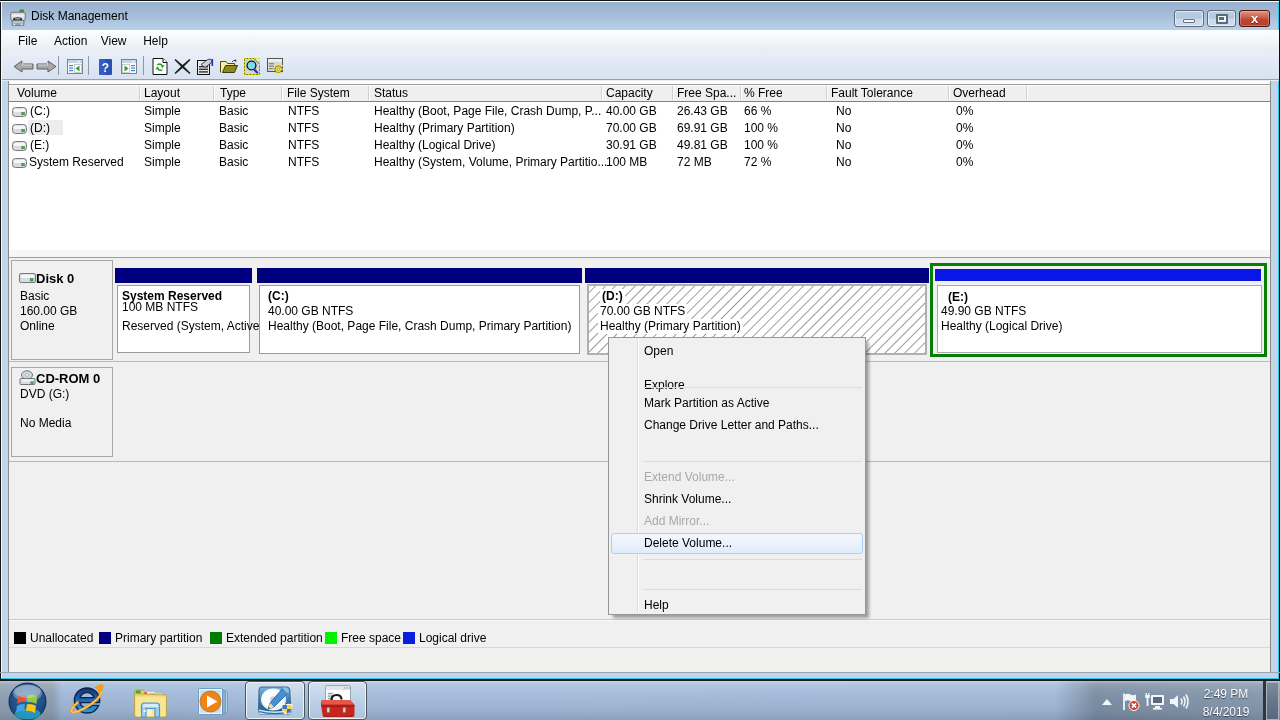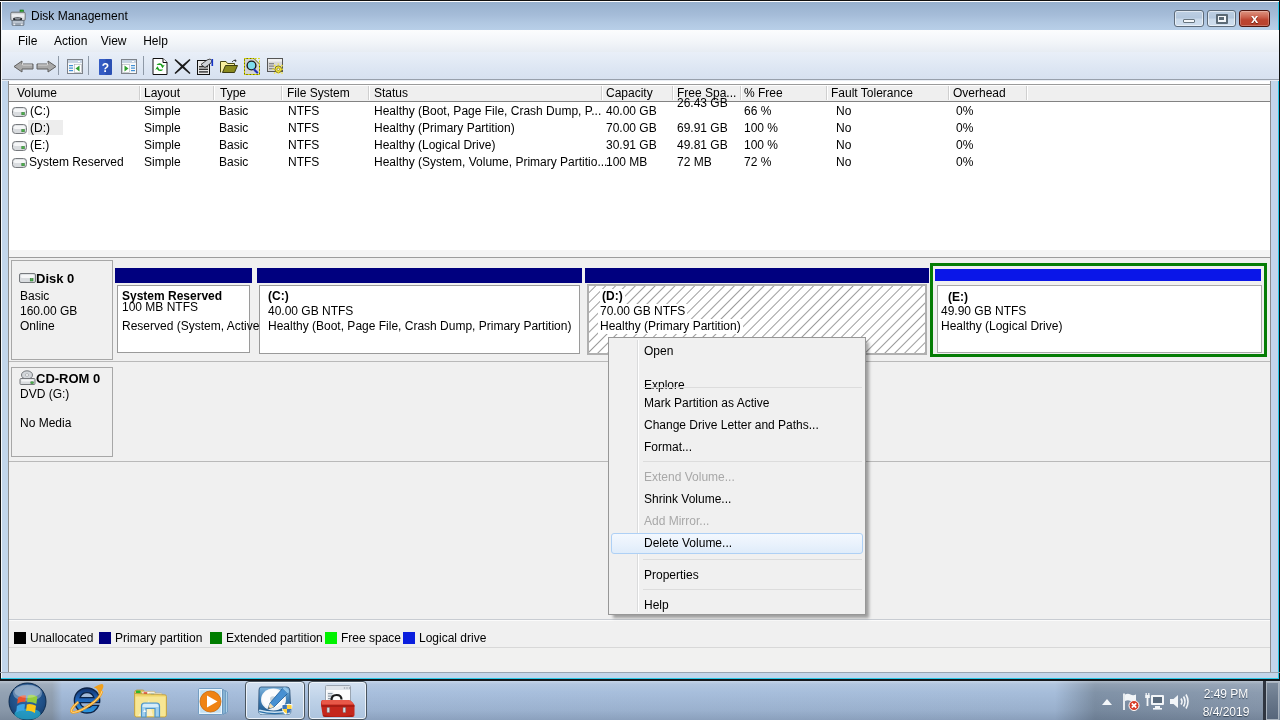--- a/index.html
+++ b/index.html
@@ -208,21 +208,21 @@
       <rect x="1.8" y="2.8" width="11.4" height="3.2" rx="1.6" fill="#f5f6f7"></rect>
       <rect x="9.8" y="6.4" width="2.6" height="2.4" fill="#49b649" stroke="#2a6e2a" stroke-width=".5"></rect>
     </svg>
 
   <div class="cell" style="left:30px;top:103px">(C:)</div>
   <div class="cell" style="left:144px;top:103px">Simple</div>
   <div class="cell" style="left:219px;top:103px">Basic</div>
   <div class="cell" style="left:288px;top:103px">NTFS</div>
   <div class="cell" style="left:374px;top:103px">Healthy (Boot, Page File, Crash Dump, P...</div>
   <div class="cell" style="left:606px;top:103px">40.00 GB</div>
-  <div class="cell" style="left:677px;top:95px">26.43 GB</div>
+  <div class="cell" style="left:677px;top:103px">26.43 GB</div>
   <div class="cell" style="left:744px;top:103px">66 %</div>
   <div class="cell" style="left:836px;top:103px">No</div>
   <div class="cell" style="left:956px;top:103px">0%</div>
 
   <div class="cell" style="left:30px;top:120px">(D:)</div>
   <div class="cell" style="left:144px;top:120px">Simple</div>
   <div class="cell" style="left:219px;top:120px">Basic</div>
   <div class="cell" style="left:288px;top:120px">NTFS</div>
   <div class="cell" style="left:374px;top:120px">Healthy (Primary Partition)</div>
   <div class="cell" style="left:606px;top:120px">70.00 GB</div>
@@ -341,29 +341,27 @@
 <div class="abs" style="left:9px;top:648px;width:1261px;height:24px;background:#f1f1f0"></div>
 
 <div id="ctxmenu" class="abs" style="left:608px;top:337px;width:258px;height:278px;background:#f0f0f0;border:1px solid #979797;box-shadow:4px 4px 3px -1px rgba(0,0,0,0.35)">
   <div class="abs" style="left:28px;top:2px;width:1px;height:272px;background:#dadbdc"></div>
   <div class="abs" style="left:29px;top:2px;width:1px;height:272px;background:#ffffff"></div>
   <div class="mi" style="left:0;top:2px">Open</div>
   <div class="mi" style="left:0;top:36px">Explore</div>
   <div class="msep" style="top:49px"></div>
   <div class="mi" style="left:0;top:76px">Change Drive Letter and Paths...</div>
   <div class="mi" style="left:0;top:54px">Mark Partition as Active</div>
-  <div class="mi" style="left:0;top:98px">Format...</div>
   <div class="msep" style="top:123px"></div>
   <div class="mi" style="left:0;top:128px;color:#a8a8a8">Extend Volume...</div>
   <div class="mi" style="left:0;top:150px">Shrink Volume...</div>
   <div class="mi" style="left:0;top:172px;color:#a8a8a8">Add Mirror...</div>
   <div class="abs" style="left:2px;top:195px;width:252px;height:21px;border:1px solid #aed0f5;border-radius:3px;background:linear-gradient(180deg,#f3f8fe 0%,#eaf2fc 50%,#dfecfa 100%)"></div>
   <div class="mi" style="left:0;top:194px">Delete Volume...</div>
   <div class="msep" style="top:221px"></div>
-  <div class="mi" style="left:0;top:226px">Properties</div>
   <div class="msep" style="top:251px"></div>
   <div class="mi" style="left:0;top:256px">Help</div>
 </div>
 
 <div id="taskbar" class="abs" style="left:0;top:681px;width:1280px;height:39px;background:linear-gradient(90deg,#93a2b3 0px,#93a2b3 52px,#a4bbd9 62px,#a8bfdd 300px,#a6bdda 1055px,#8092a7 1095px,#8c9cb0 1260px,#95a4b5 1280px)">
   <div class="abs" style="left:0;top:0;width:100%;height:100%;background:linear-gradient(180deg,rgba(255,255,255,.35) 0%,rgba(255,255,255,.12) 8%,rgba(255,255,255,0) 30%,rgba(10,25,50,.08) 75%,rgba(10,25,50,.18) 100%)"></div>
 
   <svg class="abs" style="left:7px;top:1px" width="41" height="39" viewBox="0 0 41 39">
     <defs>
       <radialGradient id="orb" cx="50%" cy="40%" r="72%">

